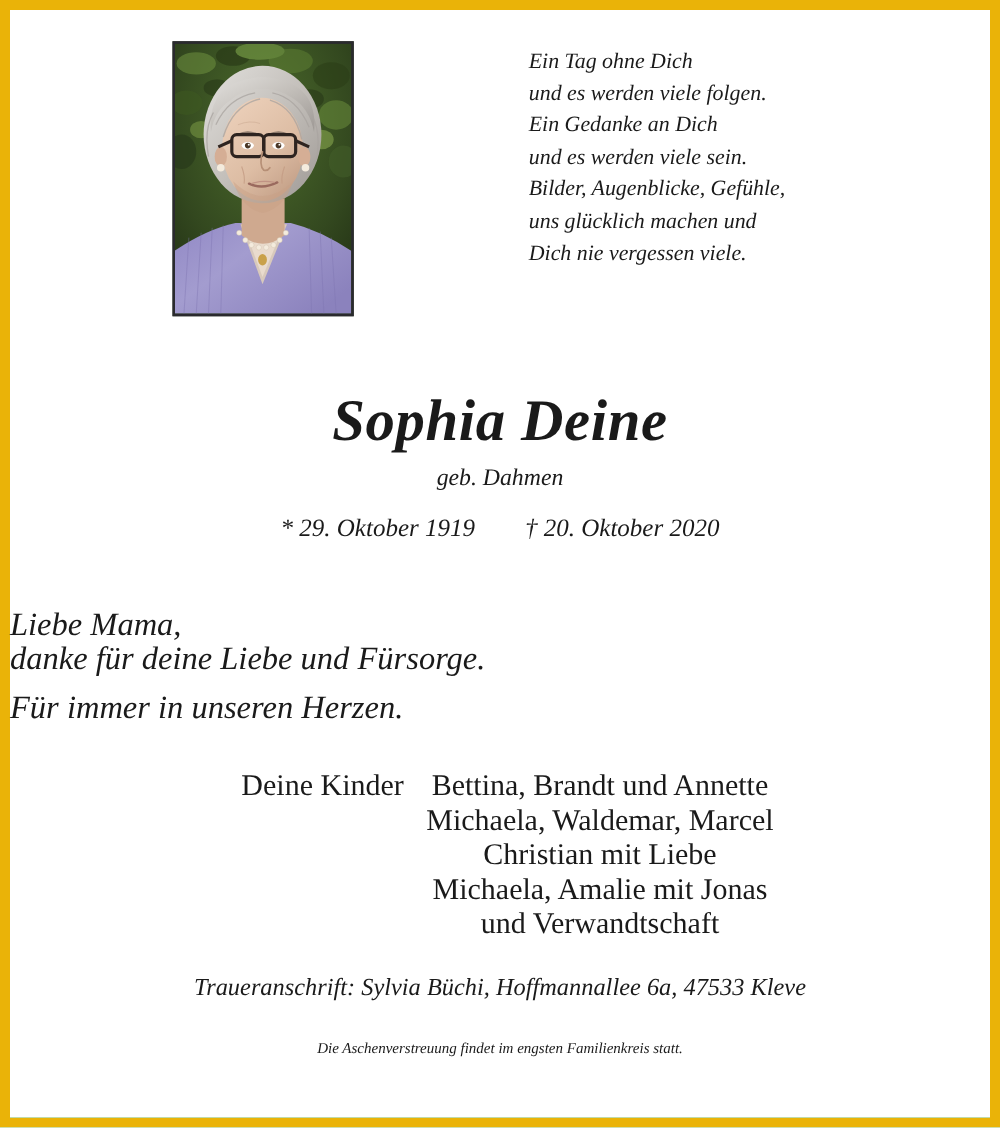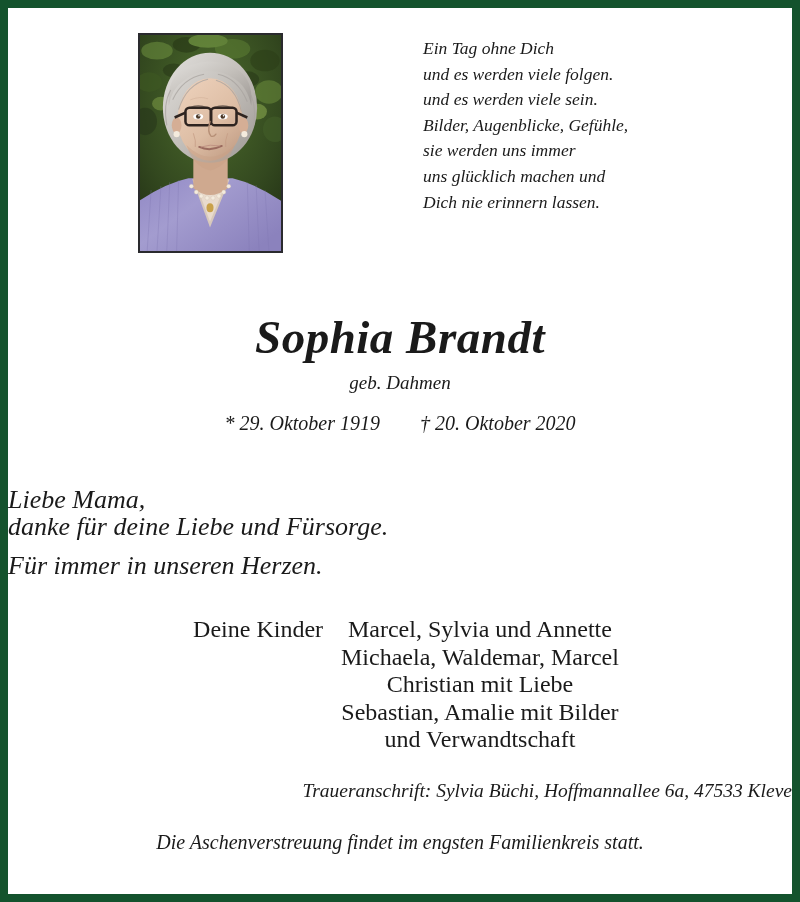--- a/index.html
+++ b/index.html
@@ -14,21 +14,21 @@
     color: #1a1a1a;
     overflow: hidden;
   }
 
   #notice {
     position: relative;
     box-sizing: border-box;
     width: 800px;
     height: 902px;
     background: #14b8a6;
-    border: 8px solid #14532d;
+    border: 8px solid #eab308;
   }
 
   .sheet {
     position: relative;
     width: 100%;
     height: 100%;
     background: #ffffff;
   }
 
   
@@ -124,33 +124,33 @@
   }
   .family-names { text-align: center; }
   .family-names .ln { display: block; white-space: nowrap; }
 
   
   .address {
     position: absolute;
     left: 0;
     top: 772px;
     width: 100%;
-    text-align: right;
+    text-align: center;
     font-style: italic;
     font-size: 19.5px;
     white-space: nowrap;
   }
   .closing {
     position: absolute;
     left: 0;
     top: 823px;
     width: 100%;
     text-align: center;
     font-style: italic;
-    font-size: 20px;
+    font-size: 12px;
     white-space: nowrap;
   }
 </style>
 </head>
 <body>
 
 <div id="notice">
   <div class="sheet">
 
     <div class="photo-frame">
@@ -278,51 +278,51 @@
         <path d="M90 100 Q87 108 88 114" stroke="#c39b83" stroke-width="0.9" fill="none" opacity="0.8"></path>
         <path d="M52 66 Q62 62 70 65" stroke="#c9a68f" stroke-width="0.7" fill="none" opacity="0.6"></path>
 
         <path d="M48 112 Q72 136 97 112 Q90 134 72 138 Q55 134 48 112 Z" fill="#c79f86" opacity="0.45"></path>
       </svg>
     </div>
 
     <div class="poem">
       <span class="ln">Ein Tag ohne Dich</span>
       <span class="ln">und es werden viele folgen.</span>
+      <span class="ln">Ein Gedanke an Dich</span>
       <span class="ln">und es werden viele sein.</span>
       <span class="ln">Bilder, Augenblicke, Gefühle,</span>
-      <span class="ln">sie werden uns immer</span>
       <span class="ln">uns glücklich machen und</span>
-      <span class="ln">Dich nie erinnern lassen.</span>
+      <span class="ln">Dich nie vergessen viele.</span>
     </div>
 
     <div class="name-block">
-      <div class="deceased-name">Sophia Brandt</div>
+      <div class="deceased-name">Sophia Deine</div>
       <div class="maiden-name">geb. Dahmen</div>
       <div class="dates">
         <span>* 29. Oktober 1919</span>
         <span class="gap"></span>
         <span>† 20. Oktober 2020</span>
       </div>
     </div>
 
     <div class="tribute">
       <span class="ln">Liebe Mama,</span>
       <span class="ln">danke für deine Liebe und Fürsorge.</span>
       <span class="ln spaced">Für immer in unseren Herzen.</span>
     </div>
 
     <div class="family">
       <div class="family-inner">
         <div class="family-label">Deine Kinder</div>
         <div class="family-names">
-          <span class="ln">Marcel, Sylvia und Annette</span>
+          <span class="ln">Bettina, Brandt und Annette</span>
           <span class="ln">Michaela, Waldemar, Marcel</span>
           <span class="ln">Christian mit Liebe</span>
-          <span class="ln">Sebastian, Amalie mit Bilder</span>
+          <span class="ln">Michaela, Amalie mit Jonas</span>
           <span class="ln">und Verwandtschaft</span>
         </div>
       </div>
     </div>
 
     <div class="address">Traueranschrift: Sylvia Büchi, Hoffmannallee 6a, 47533 Kleve</div>
 
     <div class="closing">Die Aschenverstreuung findet im engsten Familienkreis statt.</div>
 
   </div>

